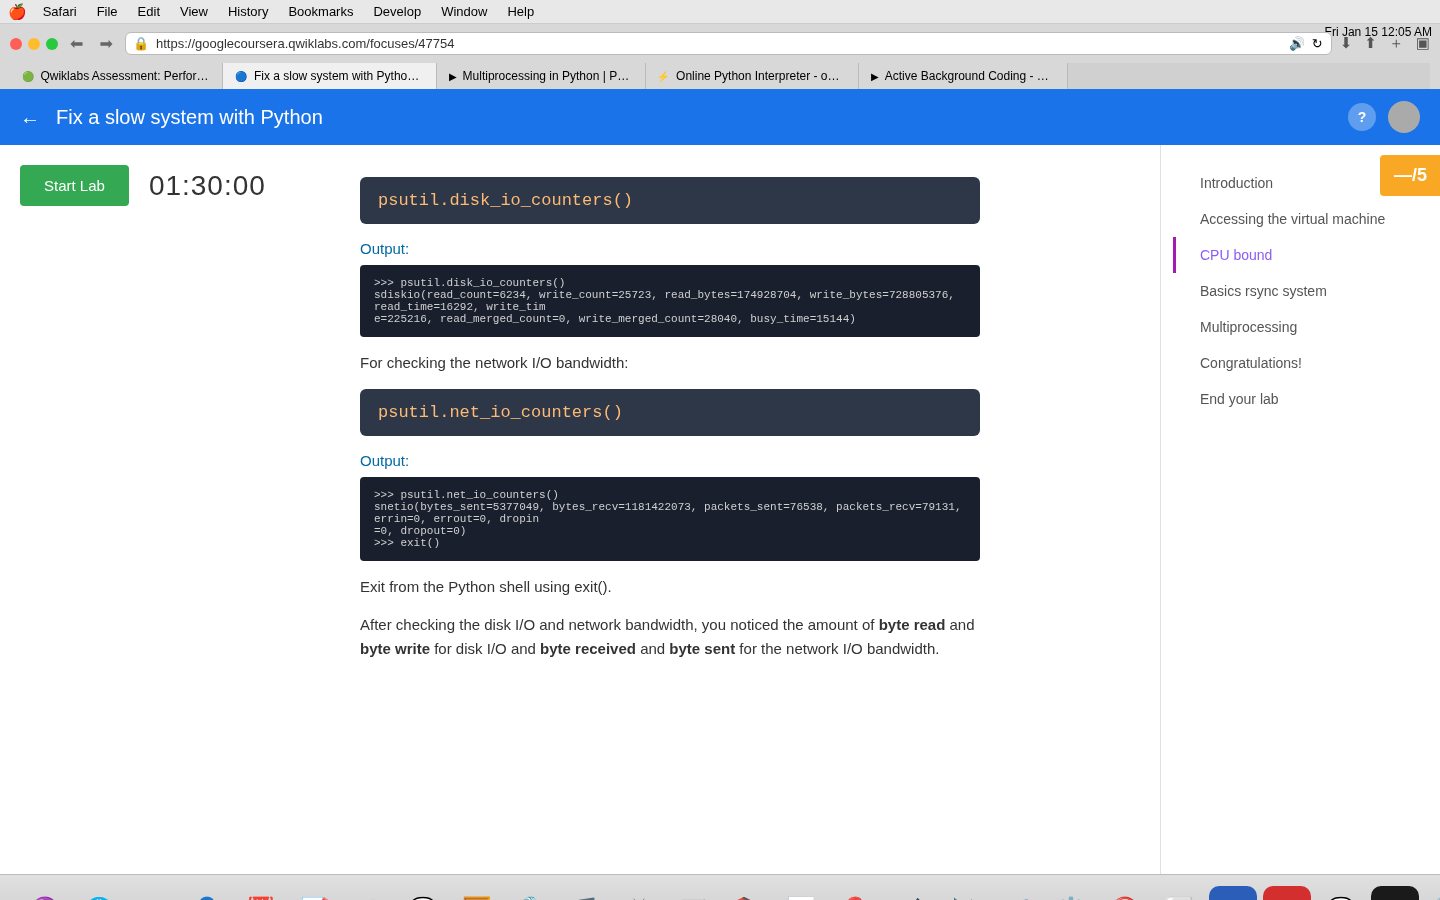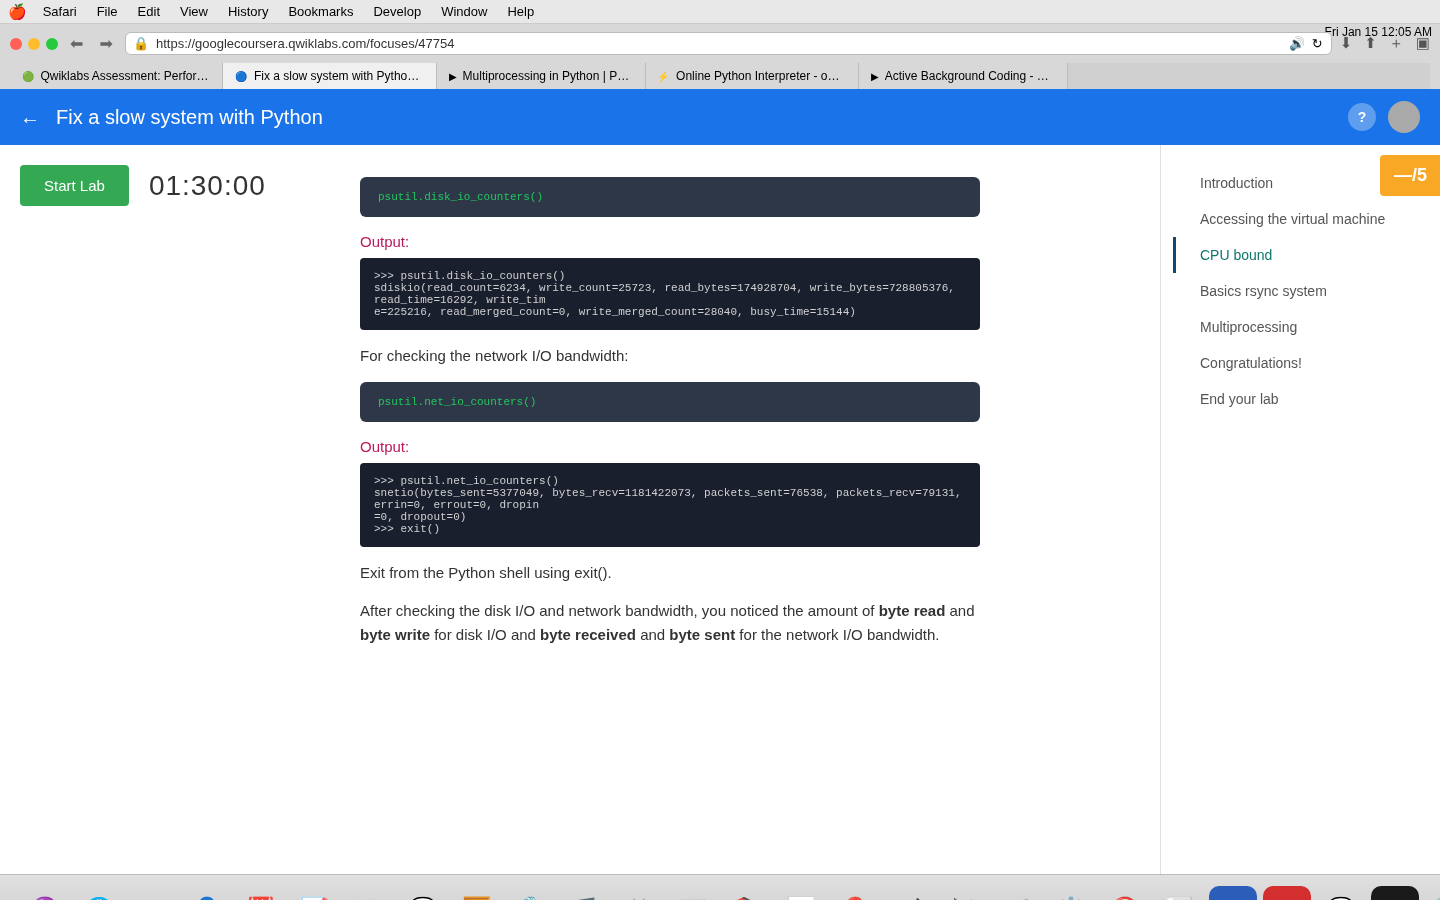--- a/index.html
+++ b/index.html
@@ -107,32 +107,32 @@
       flex: 1;
       padding: 0 60px;
       overflow-y: auto;
       background: #fff;
     }
 
     .content-inner { max-width: 620px; padding: 20px 0; }
 
     .code-block {
       background: #2d3748;
-      color: #22c55e;
+      color: #fdba74;
       border-radius: 6px;
       padding: 14px 18px;
       font-family: 'Courier New', monospace;
-      font-size: 11px;
+      font-size: 17px;
       margin: 12px 0;
       white-space: pre;
     }
 
     .output-label {
       font-size: 15px;
-      color: #be185d;
+      color: #0369a1;
       margin: 16px 0 8px;
     }
 
     .output-block {
       background: #1a1f2e;
       color: #d0d0d0;
       border-radius: 4px;
       padding: 12px 14px;
       font-family: 'Courier New', monospace;
       font-size: 11px;
@@ -161,22 +161,22 @@
 
     .sidebar-nav { list-style: none; }
     .sidebar-nav-item {
       padding: 10px 24px;
       font-size: 14px;
       color: #555;
       cursor: pointer;
       border-left: 3px solid transparent;
     }
     .sidebar-nav-item.active {
-      color: #0f766e;
-      border-left: 3px solid #0c4a6e;
+      color: #8b5cf6;
+      border-left: 3px solid #a21caf;
       font-weight: 500;
     }
 
     
     .progress-badge {
       position: absolute;
       top: 10px;
       right: -1px;
       background: #f9a825;
       color: #fff;

